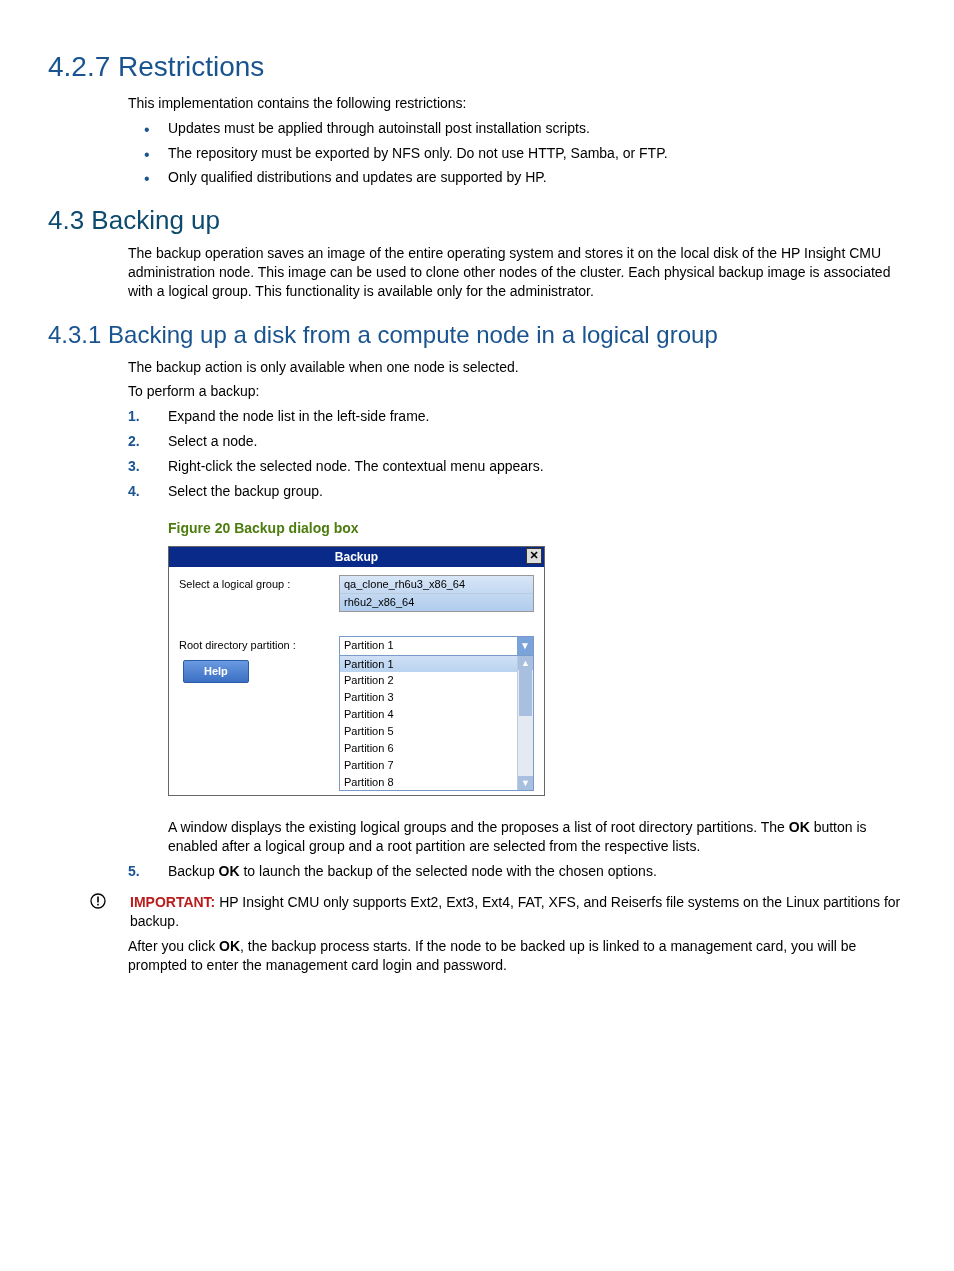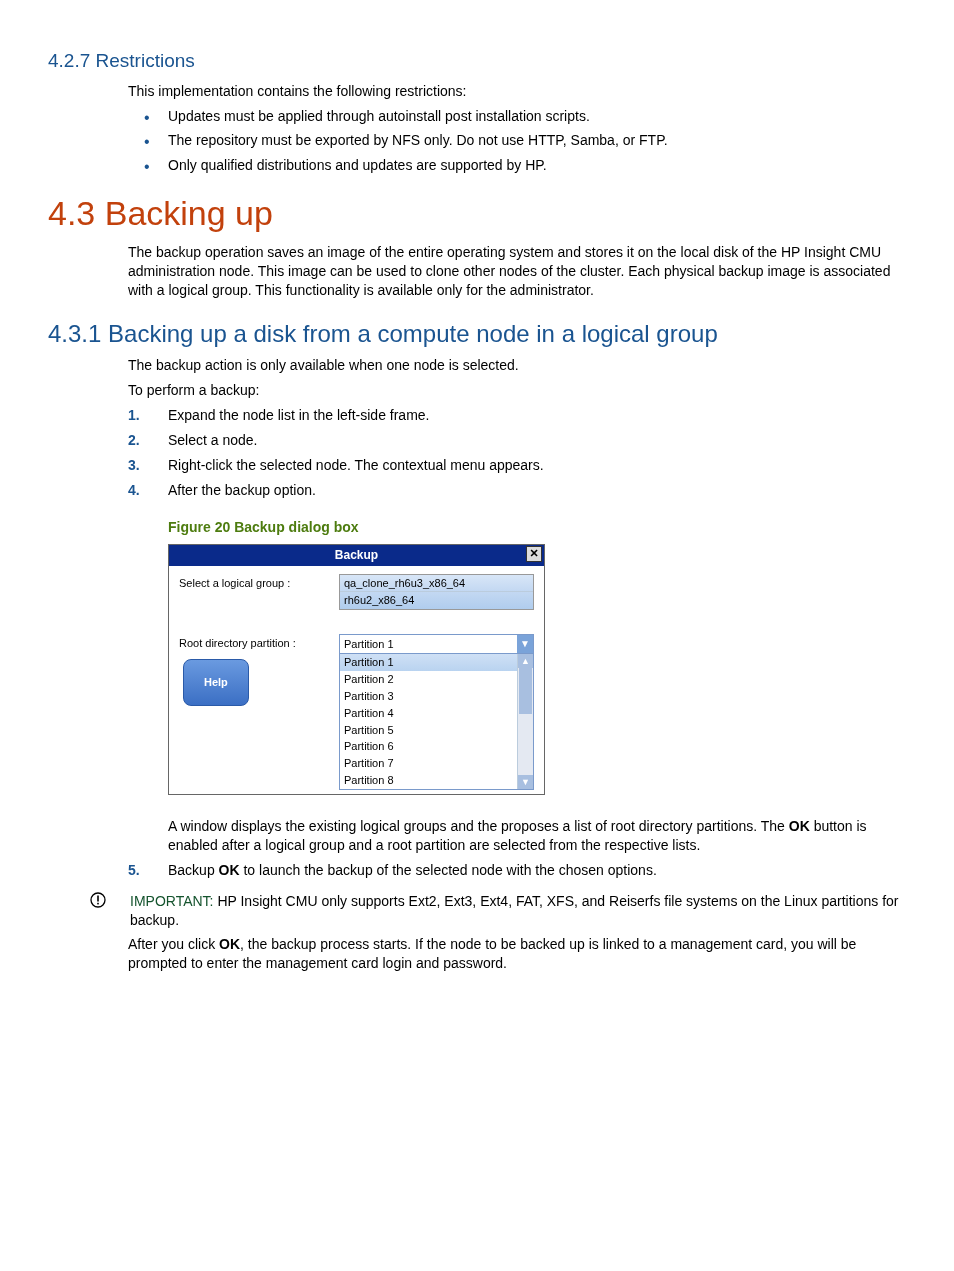--- a/index.html
+++ b/index.html
@@ -8,27 +8,27 @@
     color: #000;
     margin: 0;
     padding: 48px 48px 30px 48px;
     width: 954px;
     box-sizing: border-box;
     line-height: 1.35;
   }
   h2.sub {
     color: #1a5490;
     font-weight: normal;
-    font-size: 19px;
+    font-size: 28px;
     margin: 0 0 8px 0;
   }
   h1.sec {
-    color: #c2410c;
+    color: #0c4a6e;
     font-weight: normal;
-    font-size: 34px;
+    font-size: 26px;
     margin: 16px 0 6px 0;
   }
   h2.subsec {
     color: #1a5490;
     font-weight: normal;
     font-size: 24px;
     margin: 18px 0 6px 0;
   }
   .body-indent {
     margin-left: 80px;
@@ -157,38 +157,38 @@
   .scroll .btn { height: 14px; background: #a8bfe0; color:#fff; font-size:9px; text-align:center; line-height:14px; }
   .scroll .thumb { position:absolute; top:14px; height:46px; left:1px; right:1px; background:#a8bfe0; }
   .scroll .dn { position:absolute; bottom:0; left:0; right:0; }
   .help-btn {
     display:inline-block;
     background: linear-gradient(#6a9ae0,#3b6fc4);
     color:#fff;
     font-weight:bold;
     font-size:11px;
     border:1px solid #2a5aa8;
-    border-radius:8px;
-    padding:15px 20px;
+    border-radius:2px;
+    padding:3px 20px;
     margin-top:8px;
     margin-left:4px;
   }
   .important-row {
     display:flex;
     margin: 12px 0 6px 40px;
   }
   .important-icon {
     width: 20px;
     flex-shrink:0;
     font-size: 16px;
     line-height: 20px;
     text-align:center;
   }
   .important-text { flex:1; margin-left: 22px; }
-  .important-label { color:#14532d; font-weight:normal; }
+  .important-label { color:#b91c1c; font-weight:bold; }
 </style>
 </head>
 <body>
 
 <h2 class="sub">4.2.7 Restrictions</h2>
 <div class="body-indent">
   <p>This implementation contains the following restrictions:</p>
   <ul class="bullets">
     <li>Updates must be applied through autoinstall post installation scripts.</li>
     <li>The repository must be exported by NFS only. Do not use HTTP, Samba, or FTP.</li>
@@ -202,21 +202,21 @@
 </div>
 
 <h2 class="subsec">4.3.1 Backing up a disk from a compute node in a logical group</h2>
 <div class="body-indent">
   <p>The backup action is only available when one node is selected.</p>
   <p>To perform a backup:</p>
   <ol class="steps">
     <li>Expand the node list in the left-side frame.</li>
     <li>Select a node.</li>
     <li>Right-click the selected node. The contextual menu appears.</li>
-    <li>After the backup option.</li>
+    <li>Select the backup group.</li>
   </ol>
 
   <div class="figcap">Figure 20 Backup dialog box</div>
 
   <div class="dialog">
     <div class="dialog-title">
       <span>Backup</span>
       <div class="close-x">✕</div>
     </div>
     <div class="dialog-body">

